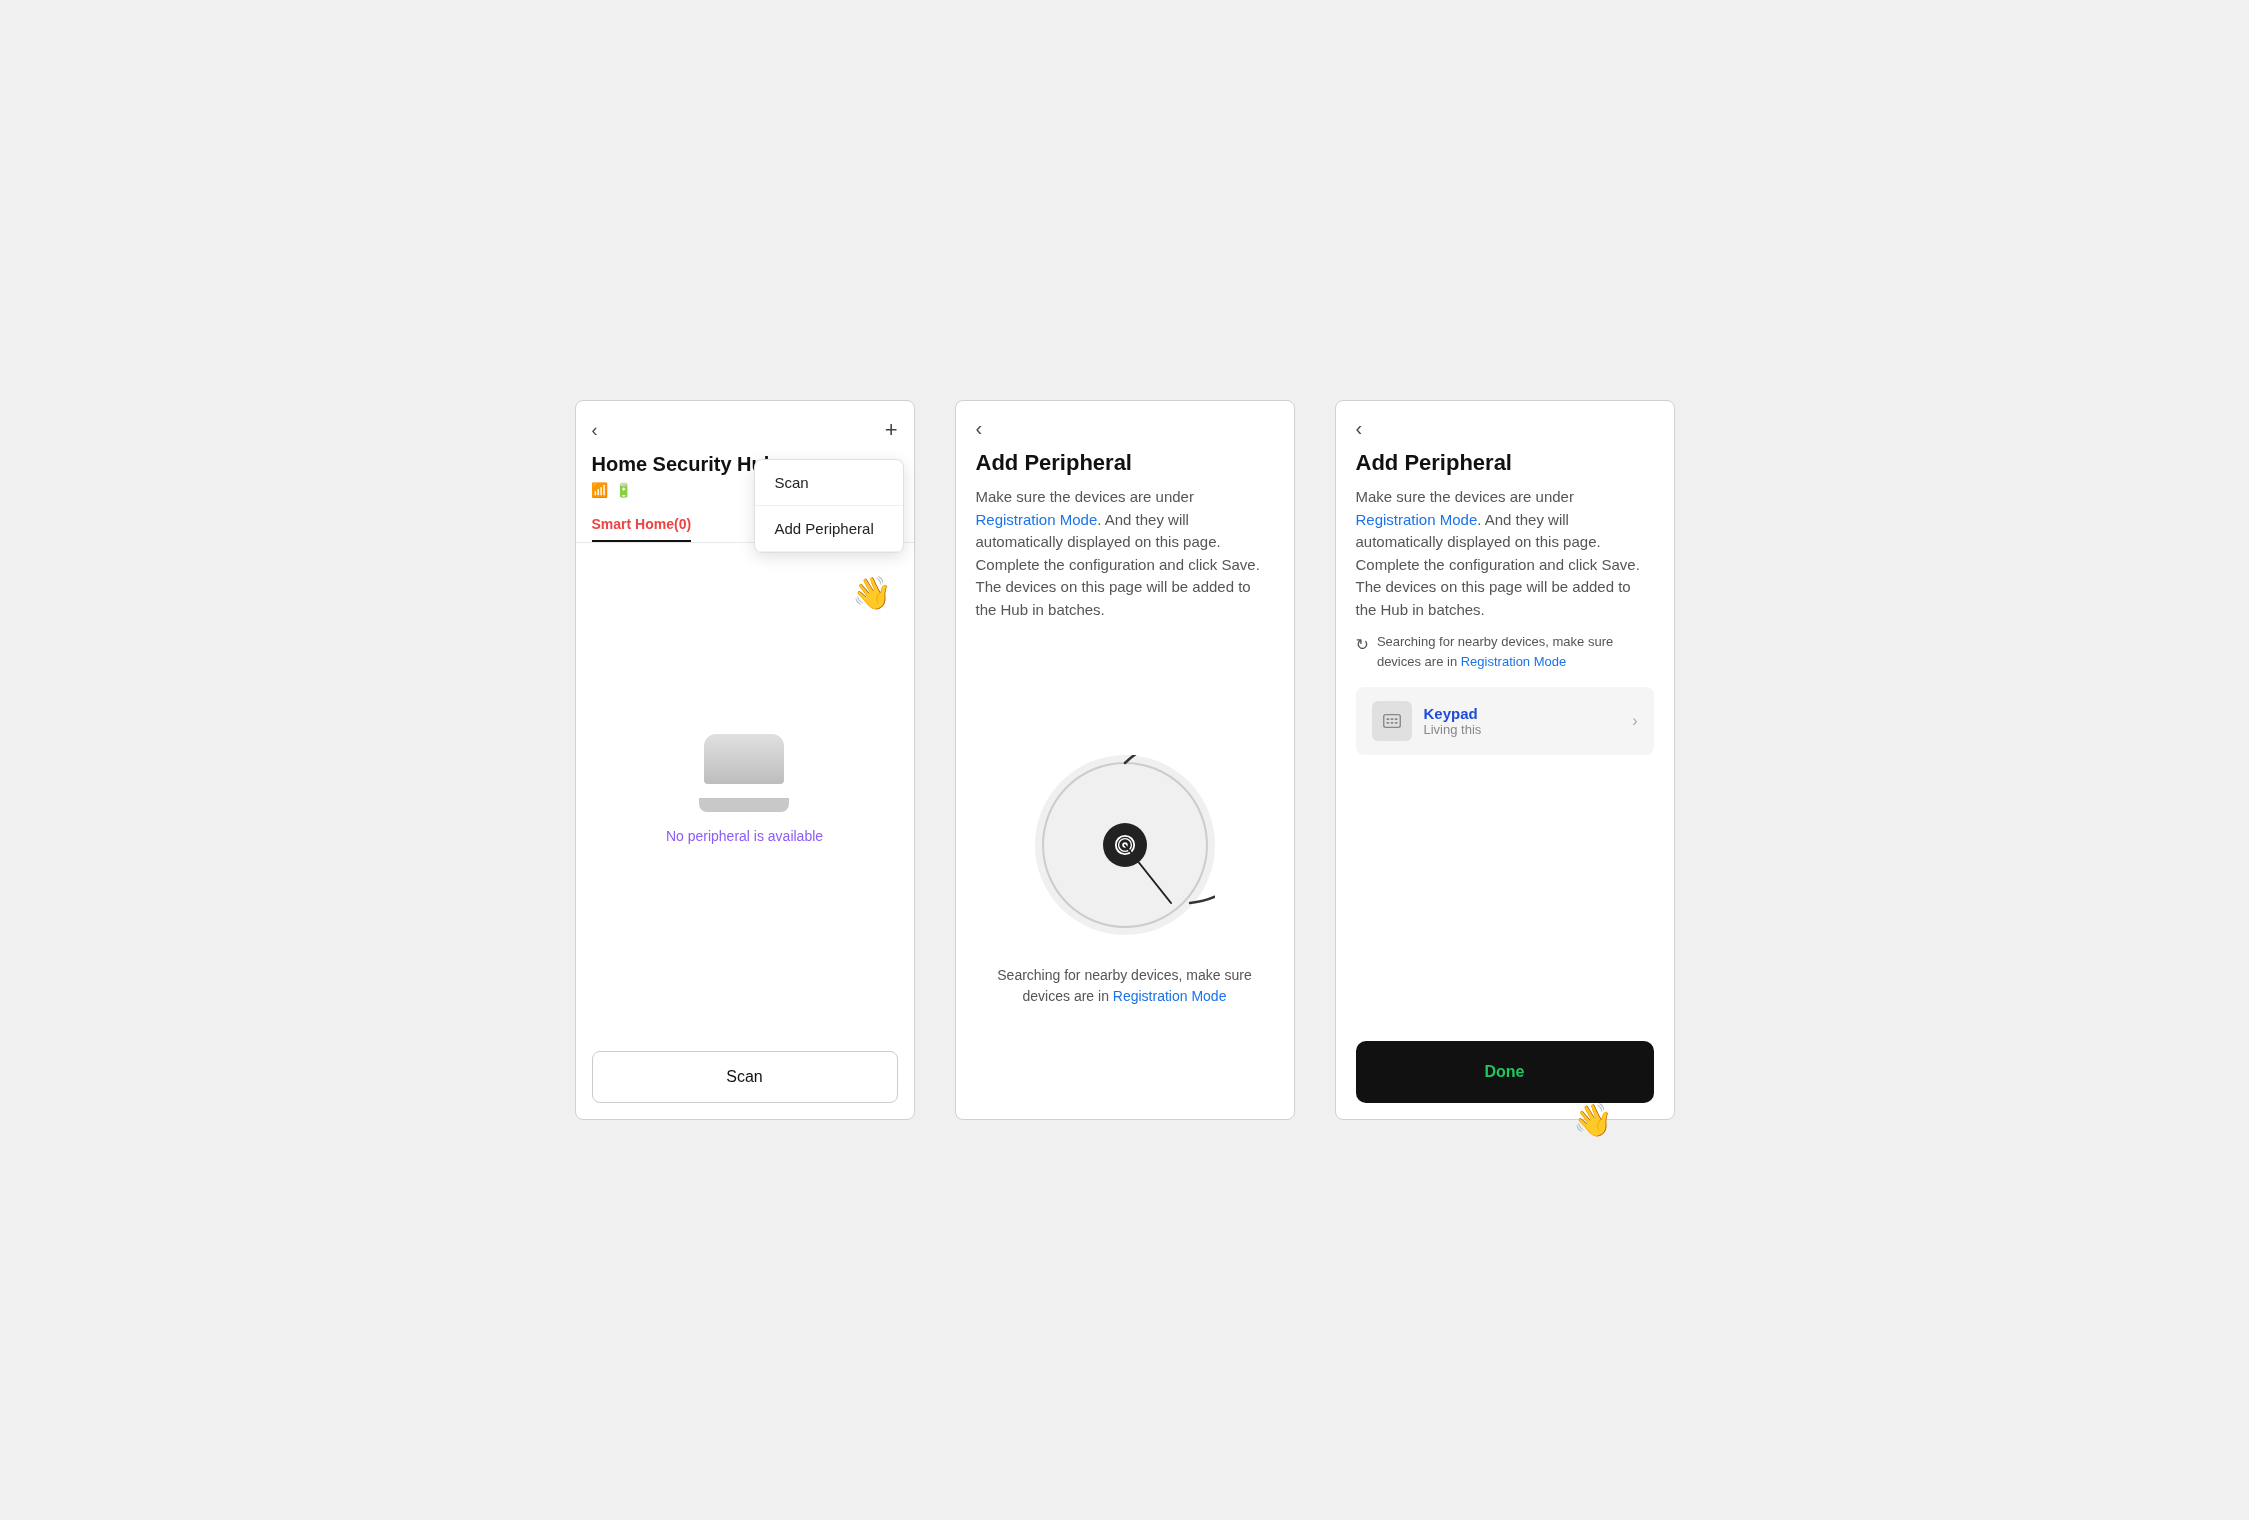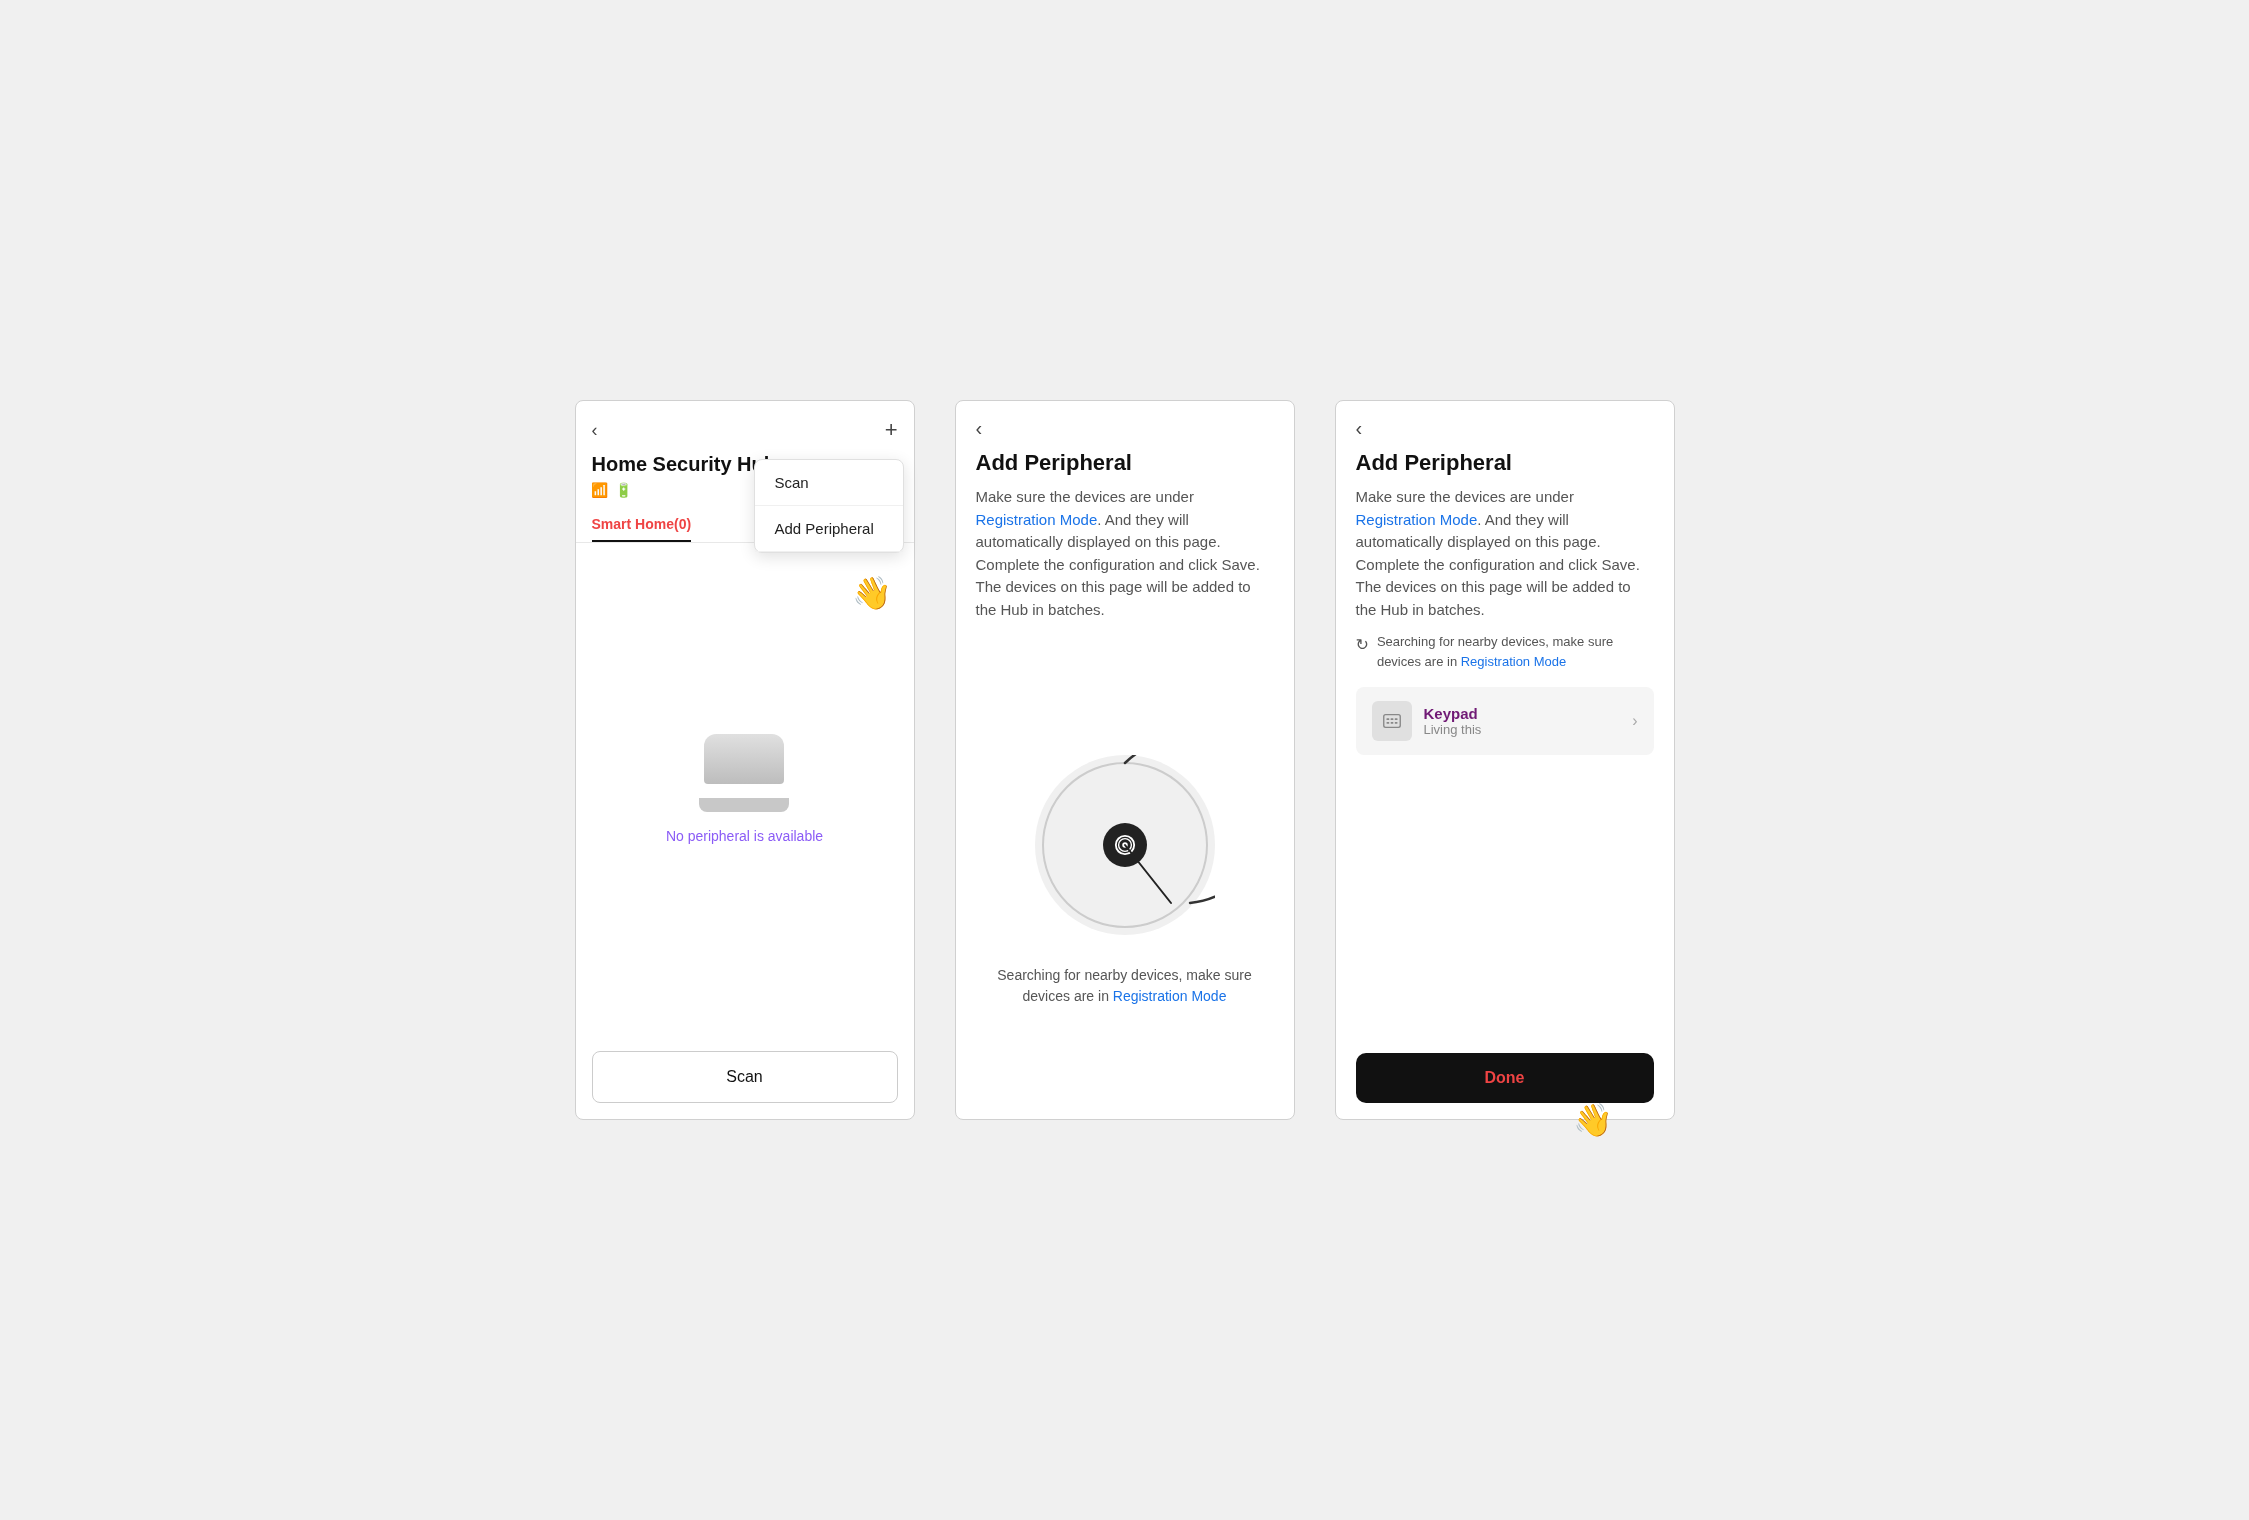--- a/index.html
+++ b/index.html
@@ -276,39 +276,39 @@
       display: flex;
       align-items: center;
       justify-content: center;
     }
     .device-info {
       flex: 1;
     }
     .device-name {
       font-size: 15px;
       font-weight: 600;
-      color: #701a75;
+      color: #1d4ed8;
     }
     .device-room {
       font-size: 13px;
       color: #888;
     }
     .device-chevron {
       font-size: 16px;
       color: #aaa;
     }
     .screen3-footer {
       padding: 16px 20px;
       margin-top: auto;
     }
     .done-button {
       width: 100%;
-      padding: 16px;
+      padding: 22px;
       background: #111;
-      color: #ef4444;
+      color: #22c55e;
       border: none;
       border-radius: 10px;
       font-size: 16px;
       font-weight: 600;
       cursor: pointer;
     }
     .cursor-hand-done {
       position: absolute;
       font-size: 32px;
       pointer-events: none;

